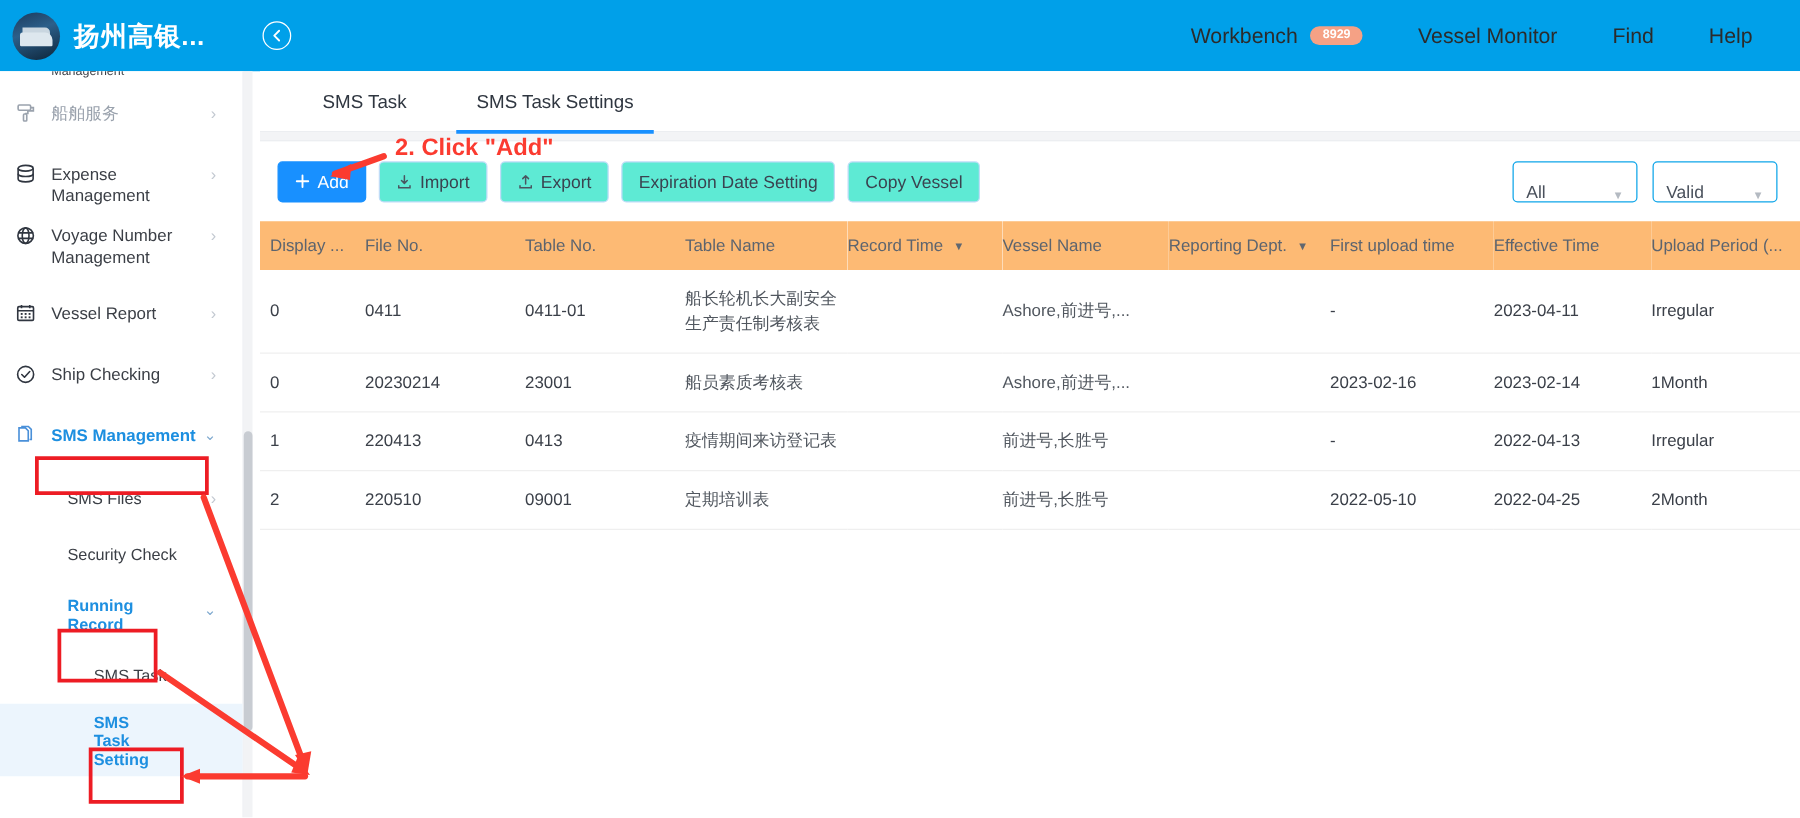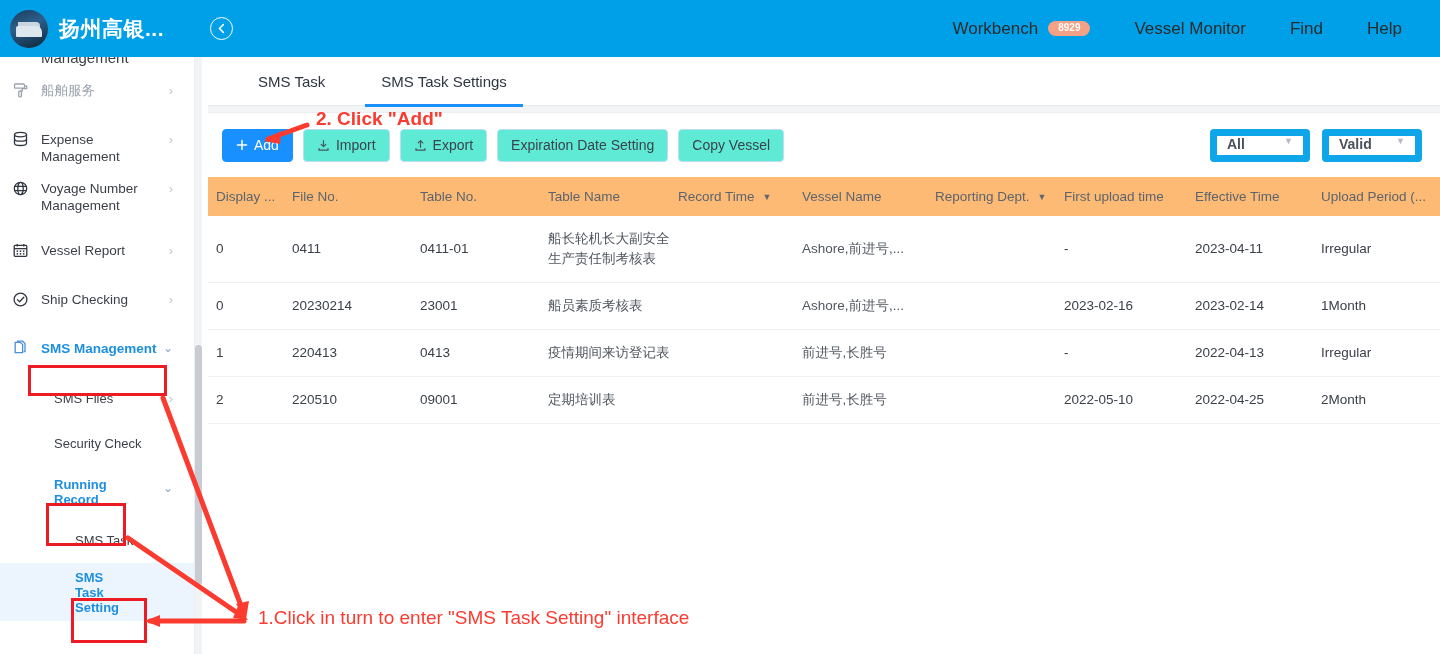--- a/index.html
+++ b/index.html
@@ -46,21 +46,21 @@
     border-radius: 11px; padding: 2px 10px 3px; margin-left: 10px; line-height: 1;
   }
 
   
   .sidebar {
     position: absolute; left: 0; top: 57px; width: 195px; height: 597px;
     background: #ffffff; border-right: 1px solid #ebeef2; overflow: hidden;
   }
   .sb-clip { position: absolute; top: -10px; left: 0; width: 195px; }
   .sb-partial {
-    font-size: 15px; color: #3b3f46; padding-left: 41px; height: 22px;
+    font-size: 10px; color: #3b3f46; padding-left: 41px; height: 22px;
     line-height: 22px; overflow: hidden;
   }
   .sb-item {
     display: flex; align-items: flex-start; height: 49px; padding-left: 11px;
     padding-top: 13px; position: relative;
   }
   .sb-icon { width: 19px; height: 19px; flex: none; color: #303640; margin-top: -1px; }
   .sb-icon svg { display: block; }
   .sb-label {
     font-size: 13.5px; color: #3b3f46; margin-left: 11px; line-height: 17px;
@@ -116,23 +116,23 @@
   }
   .btn {
     height: 33px; border-radius: 4px; font-size: 14px; display: inline-flex;
     align-items: center; justify-content: center; padding: 0 13px; margin-right: 10px;
     white-space: nowrap; border: 1px solid #bfdcf7; color: #3a4350; background: #5eead4;
   }
   .btn.primary { background: #1890ff; border-color: #1890ff; color: #fff; font-weight: 500; }
   .btn .bi { margin-right: 6px; display: inline-flex; }
   .sel-group { margin-left: auto; display: flex; align-items: center; padding-right: 18px; }
   .select {
-    width: 100px; height: 33px; border: 7px solid #0ea5e9; border-radius: 4px;
-    display: flex; align-items: flex-start; padding: 0 10px; font-size: 14px;
-    color: #4a515c; margin-left: 12px; background: #fff; font-weight: bold;
+    width: 100px; height: 33px; border: 1px solid #0ea5e9; border-radius: 4px;
+    display: flex; align-items: flex-end; padding: 0 10px; font-size: 14px;
+    color: #4a515c; margin-left: 12px; background: #fff;
   }
   .select .caret { margin-left: auto; color: #b4bac2; font-size: 9px; }
 
   
   .tbl { width: 1232px; table-layout: fixed; border-collapse: collapse; }
   .tbl th {
     background: #fdba74; height: 39px; font-size: 13.5px; font-weight: normal;
     color: #5d646e; text-align: left; padding: 0 6px 0 0; vertical-align: middle;
     white-space: nowrap; overflow: hidden;
   }
@@ -441,21 +441,20 @@
         </tr>
       </tbody>
     </table>
   </div>
 
   <div class="anno-red-box" style="left:28px; top:365px; width:139px; height:31px;"></div>
   <div class="anno-red-box" style="left:46px; top:503px; width:80px; height:43px;"></div>
   <div class="anno-red-box" style="left:71px; top:598px; width:76px; height:45px;"></div>
 
   <div class="anno" style="left:316px; top:108px; font-weight:bold;">2. Click "Add"</div>
-  <div class="anno" style="left:258px; top:607px;">1.Click in turn to enter "SMS Task Setting" interface</div>
 
   <svg class="svg-layer">
     <g>
       <path d="M307 125 L268 139" stroke="#fb3b30" stroke-width="5" fill="none" stroke-linecap="round"></path>
       <path d="M264 141 L281 131 L280 144 Z" fill="#fb3b30"></path>
     </g>
     <g>
       <path d="M163 398 L243 611" stroke="#fb3b30" stroke-width="5" fill="none" stroke-linecap="round"></path>
       <path d="M246 619 L236 604 L249 601 Z" fill="#fb3b30"></path>
     </g>

